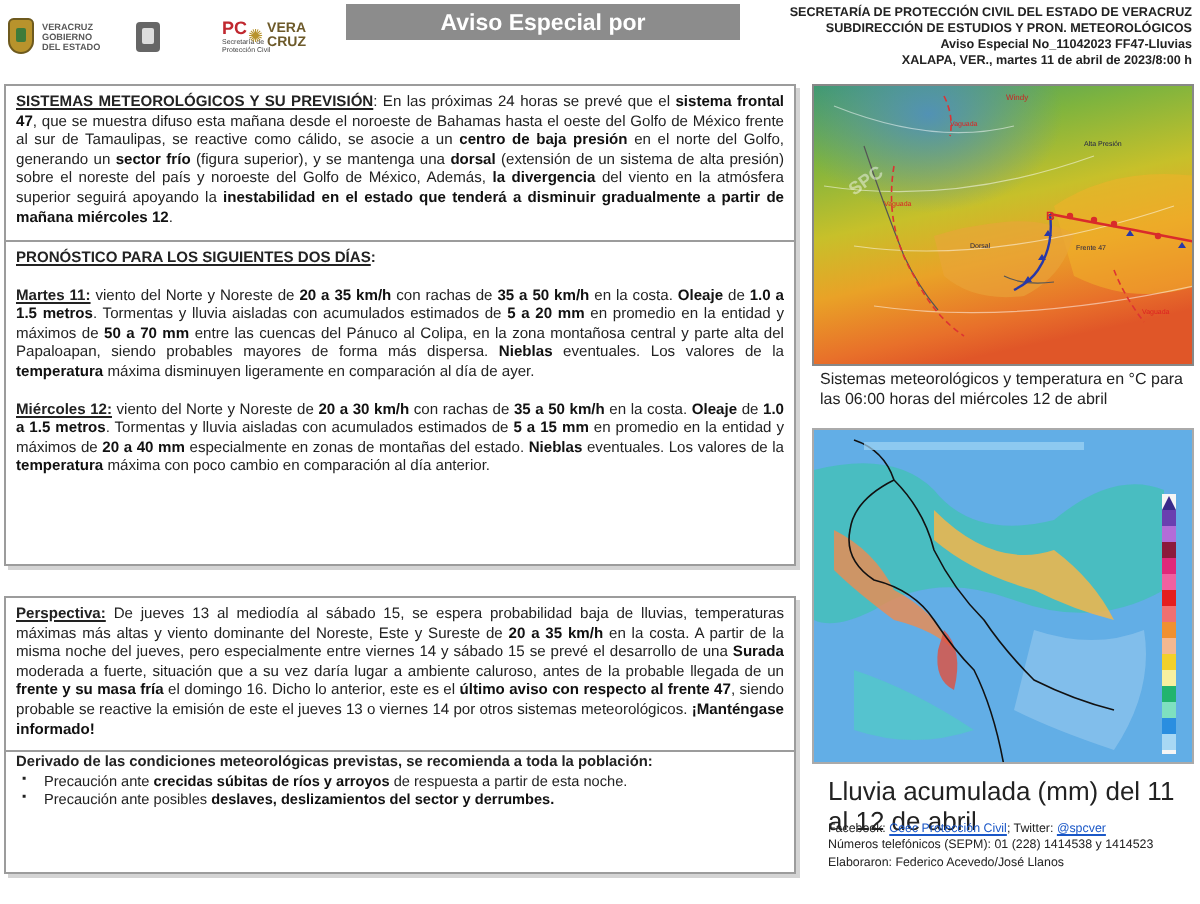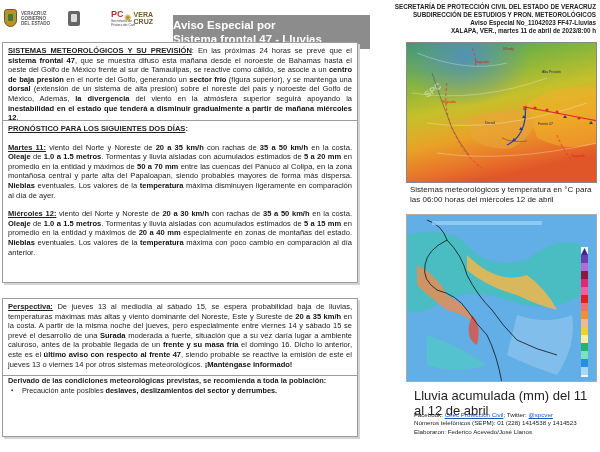--- a/index.html
+++ b/index.html
@@ -14,26 +14,26 @@
   .logo-vc { left: 122px; }
   .shield { width: 13px; height: 18px; border-radius: 3px 3px 7px 7px; background: #b8932c; border: 1px solid #6e5a1e; margin-right: 4px; position: relative; }
   .shield::after { content: ""; position: absolute; left: 3px; top: 4px; width: 5px; height: 7px; background: #3e7b3a; border-radius: 1px; }
   .logo-text { font-size: 4.6px; line-height: 5px; color: #5a5a5a; font-weight: bold; white-space: pre-line; }
   .pc-badge { width: 12px; height: 15px; background: #666; border-radius: 2px; margin-right: 3px; position: relative; }
   .pc-badge::after { content: ""; position: absolute; left: 3px; top: 3px; width: 6px; height: 8px; background: #ddd; border-radius: 1px; }
   .pc-big { font-size: 9px; font-weight: bold; color: #c0282f; line-height: 9px; }
   .vc-mark { font-size: 9px; color: #b8932c; margin-right: 2px; }
   .vc-text { font-size: 7px; font-weight: bold; color: #6d5a2a; line-height: 7px; }
 
-  .title-box { position: absolute; left: 173px; top: 2px; width: 197px; height: 34px; background: #8c8c8c; color: #fff; font-weight: bold; font-size: 11.5px; line-height: 14px; padding-top: 3px; margin-top: 13px; }
+  .title-box { position: absolute; left: 173px; top: 2px; width: 197px; height: 18px; background: #8c8c8c; color: #fff; text-align: center; font-weight: bold; font-size: 11.5px; line-height: 14px; padding-top: 3px; }
 
   .agency { position: absolute; left: 388px; top: 3px; width: 208px; text-align: right; font-size: 6.3px; line-height: 8px; font-weight: bold; color: #222; }
   .agency div { white-space: nowrap; }
 
-  .box { position: absolute; left: 2px; width: 356px; border: 1px solid #9c9c9c; background: #fff; box-shadow: 2px 2px 0 #d4d4d4; padding: 3px 5px; font-size: 7.55px; line-height: 9.6px; text-align: justify; color: #222; }
+  .box { position: absolute; left: 2px; width: 396px; border: 1px solid #9c9c9c; background: #fff; box-shadow: 2px 2px 0 #d4d4d4; padding: 3px 5px; font-size: 7.55px; line-height: 9.6px; text-align: justify; color: #222; }
   .box b { font-weight: bold; color: #111; }
   .u { text-decoration: underline; font-weight: bold; }
   .box1 { top: 42px; height: 84px; }
   .box2 { top: 120px; height: 163px; }
   .box3 { top: 298px; height: 82px; }
   .box4 { top: 375px; height: 62px; padding-top: 0; }
   .gap { height: 9px; }
   .box4 ul { list-style: none; }
   .box4 li { position: relative; padding-left: 14px; font-size: 7.3px; line-height: 9.2px; text-align: left; }
   .box4 li::before { content: "▪"; position: absolute; left: 3px; top: 0; font-size: 6px; }
@@ -100,20 +100,21 @@
   </p>
 </div>
 
 <div class="box box3">
   <span class="u">Perspectiva:</span><span> De jueves 13 al mediodía al sábado 15, se espera probabilidad baja de lluvias, temperaturas máximas más altas y viento dominante del Noreste, Este y Sureste de </span><b>20 a 35 km/h</b><span> en la costa. A partir de la misma noche del jueves, pero especialmente entre viernes 14 y sábado 15 se prevé el desarrollo de una </span><b>Surada</b><span> moderada a fuerte, situación que a su vez daría lugar a ambiente caluroso, antes de la probable llegada de un </span><b>frente y su masa fría</b><span> el domingo 16. Dicho lo anterior, este es el </span><b>último aviso con respecto al frente 47</b><span>, siendo probable se reactive la emisión  de este el jueves 13 o viernes 14 por otros sistemas meteorológicos. </span><b>¡Manténgase informado!</b>
 </div>
 
 <div class="box box4">
   <div style="font-weight:bold;font-size:7.4px;">Derivado de las condiciones meteorológicas previstas, se recomienda a toda la población:</div>
   <ul>
+    <li><span>Precaución ante </span><b>crecidas súbitas de ríos y arroyos</b><span> de respuesta a partir de esta noche.</span></li>
     <li><span>Precaución ante posibles </span><b>deslaves, deslizamientos del sector y derrumbes.</b><span></span></li>
   </ul>
 </div>
 
 <div class="img1">
   <svg width="191" height="141" viewBox="0 0 191 141">
     <defs>
       <linearGradient id="tg" x1="0" y1="0" x2="0.3" y2="1">
         <stop offset="0" stop-color="#3f9a6a"></stop>
         <stop offset="0.25" stop-color="#7fb43e"></stop>

